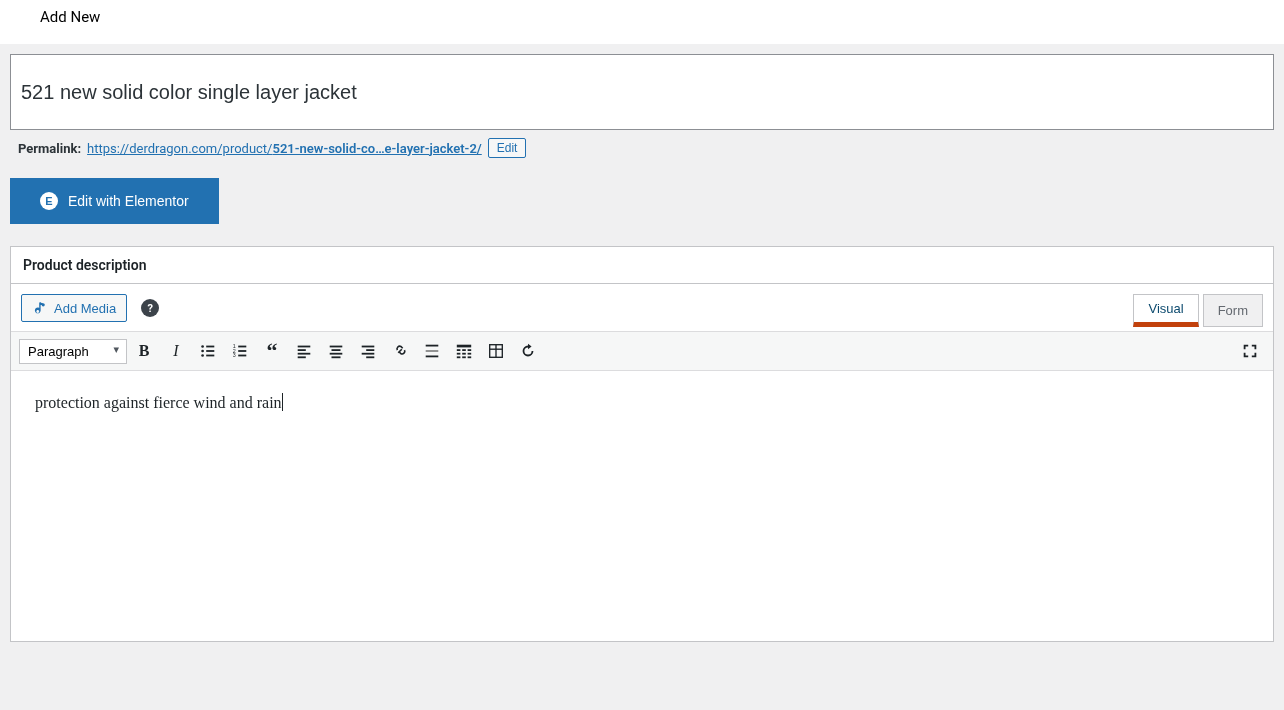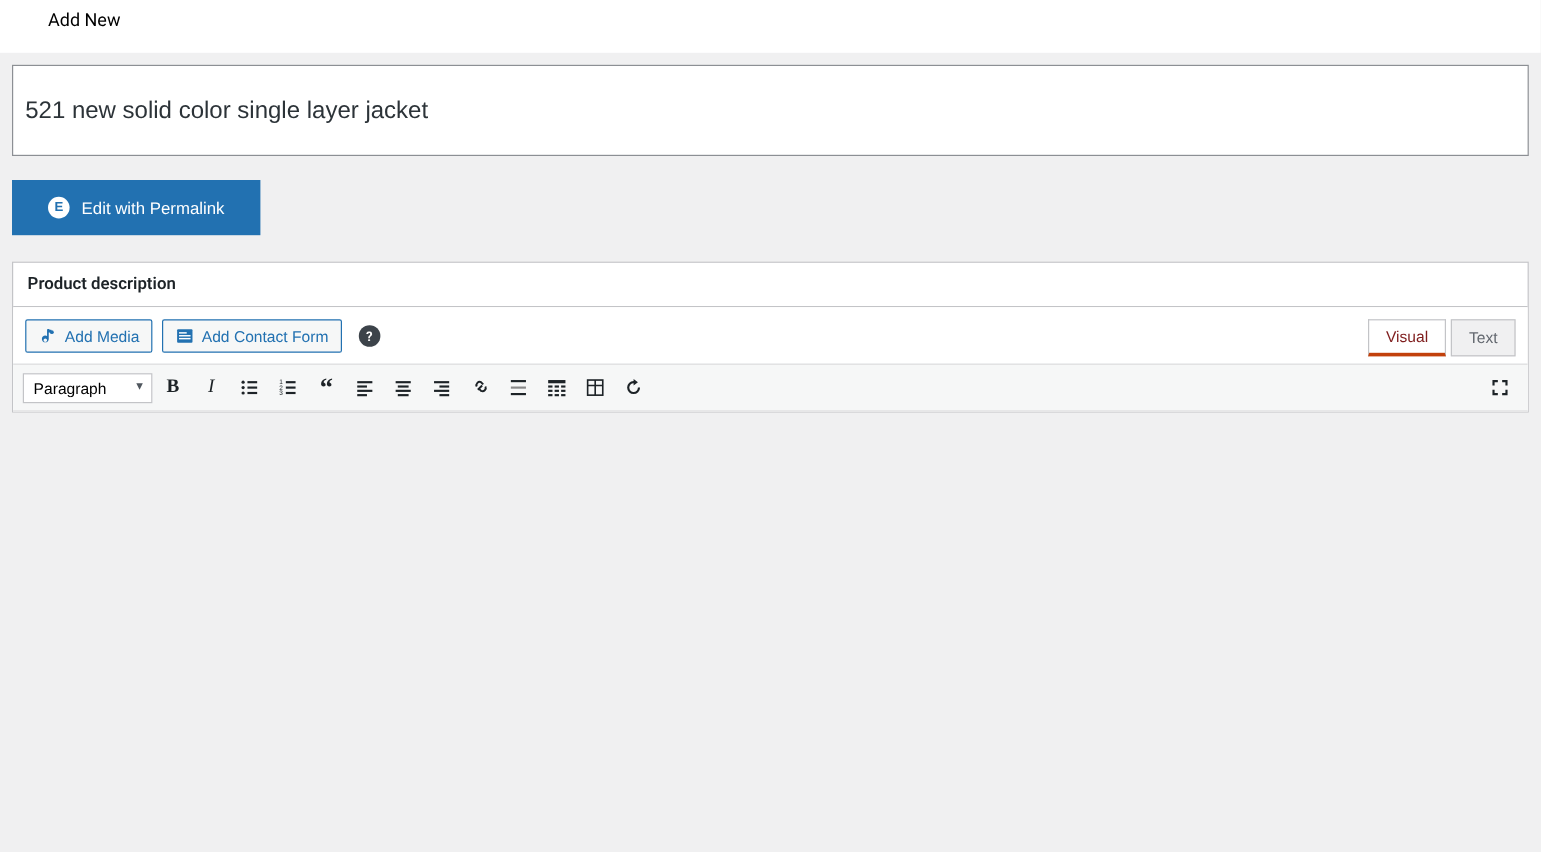--- a/index.html
+++ b/index.html
@@ -17,21 +17,21 @@
 .elementor-icon { width: 18px; height: 18px; background: #fff; border-radius: 50%; display: inline-flex; align-items: center; justify-content: center; color: #2271b1; font-weight: bold; font-size: 11px; }
 .panel { border: 1px solid #c3c4c7; background: #fff; margin: 0; }
 .panel-header { border-bottom: 1px solid #c3c4c7; padding: 10px 12px; font-size: 14px; font-weight: 600; color: #1d2327; }
 .panel-body { background: #fff; }
 .media-row { display: flex; align-items: center; padding: 10px 10px 10px 10px; position: relative; border-bottom: 0; }
 .media-btn { display: inline-flex; align-items: center; gap: 6px; border: 1px solid #2271b1; background: #f6f7f7; color: #2271b1; padding: 5px 10px; font-size: 13px; cursor: pointer; border-radius: 2px; }
 .media-btn + .media-btn { margin-left: 8px; }
 .help-icon { margin-left: 14px; width: 18px; height: 18px; border-radius: 50%; background: #3c434a; color: #fff; font-size: 11px; display: inline-flex; align-items: center; justify-content: center; font-weight: bold; cursor: pointer; }
 .editor-tabs { position: absolute; right: 10px; top: 10px; display: flex; }
 .editor-tab { padding: 6px 14px; border: 1px solid #c3c4c7; font-size: 13px; cursor: pointer; background: #f0f0f1; color: #646970; }
-.editor-tab.active { background: #fff; border-bottom: 3px solid #c2410c; color: #7f1d1d; position: relative; z-index: 2; }
+.editor-tab.active { background: #fff; border-bottom: 5px solid #c2410c; color: #0c4a6e; position: relative; z-index: 2; }
 .editor-tab + .editor-tab { margin-left: 4px; }
 .toolbar { background: #f6f7f7; border: 1px solid #dcdcde; border-left: none; border-right: none; padding: 4px 8px; display: flex; align-items: center; gap: 2px; margin-top: -1px; }
 .format-select { position: relative; display: inline-block; }
 .format-select select { appearance: none; padding: 4px 28px 4px 8px; border: 1px solid #c3c4c7; background: #fff; font-size: 13px; width: 108px; cursor: pointer; }
 .format-select::after { content: "▾"; position: absolute; right: 8px; top: 4px; pointer-events: none; color: #50575e; font-size: 11px; }
 .tb-btn { width: 30px; height: 30px; border: none; background: transparent; cursor: pointer; display: inline-flex; align-items: center; justify-content: center; font-size: 16px; color: #1d2327; }
 .tb-btn svg { width: 18px; height: 18px; fill: #1d2327; }
 .tb-spacer { flex: 1; }
 .editor-content { padding: 20px 24px; min-height: 270px; background: #fff; font-family: Georgia, "Times New Roman", serif; font-size: 16px; color: #1d2327; line-height: 1.5; border-top: none; }
 .editor-content p { display: inline; }
@@ -41,52 +41,48 @@
 <body>
 
 <div class="top-bar">
   <a href="#">Add New</a>
 </div>
 
 <div class="content">
   
   <input type="text" class="title-input" value="521 new solid color single layer jacket" style="">
   
+  <div class="permalink">
+    <strong>Permalink:</strong>
+    <a href="#"><span>https://derdragon.com/product/</span><span class="slug">521-new-solid-co…e-layer-jacket-2/</span></a>
+    <button class="edit-btn">Edit</button>
+  </div>
   
   <button class="elementor-btn">
     <span class="elementor-icon">E</span>
-    <span>Edit with Permalink</span>
+    <span>Edit with Elementor</span>
   </button>
   
   <div class="panel">
     <div class="panel-header">Product description</div>
     <div class="panel-body">
 
       <div class="media-row">
         <button class="media-btn">
           <svg width="16" height="16" viewBox="0 0 20 20">
               <path fill="#2271b1" d="M13 11V4c0-.55-.45-1-1-1h-1c-.55 0-1 .45-1 1v7c-.6-.35-1.27-.55-2-.55-2.21 0-4 1.79-4 4s1.79 4 4 4 4-1.79 4-4V7h3V4h-2zm-5 7c-1.1 0-2-.9-2-2s.9-2 2-2 2 .9 2 2-.9 2-2 2z" transform="scale(0.9)"></path>
               <circle fill="#2271b1" cx="14" cy="6" r="2"></circle>
             </svg>
           <span>Add Media</span>
         </button>
-        <button class="media-btn">
-          <svg width="16" height="16" viewBox="0 0 20 20">
-              <rect fill="#2271b1" x="2" y="3" width="16" height="14" rx="1"></rect>
-              <rect fill="#fff" x="4" y="6" width="8" height="1.5"></rect>
-              <rect fill="#fff" x="4" y="9" width="12" height="1.5"></rect>
-              <rect fill="#fff" x="4" y="12" width="12" height="1.5"></rect>
-            </svg>
-          <span>Add Contact Form</span>
-        </button>
         <span class="help-icon">?</span>
 
         <div class="editor-tabs">
           <button class="editor-tab active">Visual</button>
-          <button class="editor-tab">Text</button>
+          <button class="editor-tab">Form</button>
         </div>
       </div>
 
       <div class="toolbar">
         <div class="format-select">
           <select>
             <option>Paragraph</option>
           </select>
         </div>
         <button class="tb-btn" style="font-weight:bold;font-family:serif;">B</button>
@@ -175,16 +171,19 @@
             </svg>
         </button>
         <div class="tb-spacer"></div>
         <button class="tb-btn">
           <svg viewBox="0 0 20 20">
               <path d="M3 3h5v2H5v3H3V3zm9 0h5v5h-2V5h-3V3zM3 12h2v3h3v2H3v-5zm14 0v5h-5v-2h3v-3h2z"></path>
             </svg>
         </button>
       </div>
 
+      <div class="editor-content">
+        <p>protection against fierce wind and rain</p><span class="cursor"></span>
+      </div>
 
     </div>
   </div>
 </div>
 
 </body></html>

